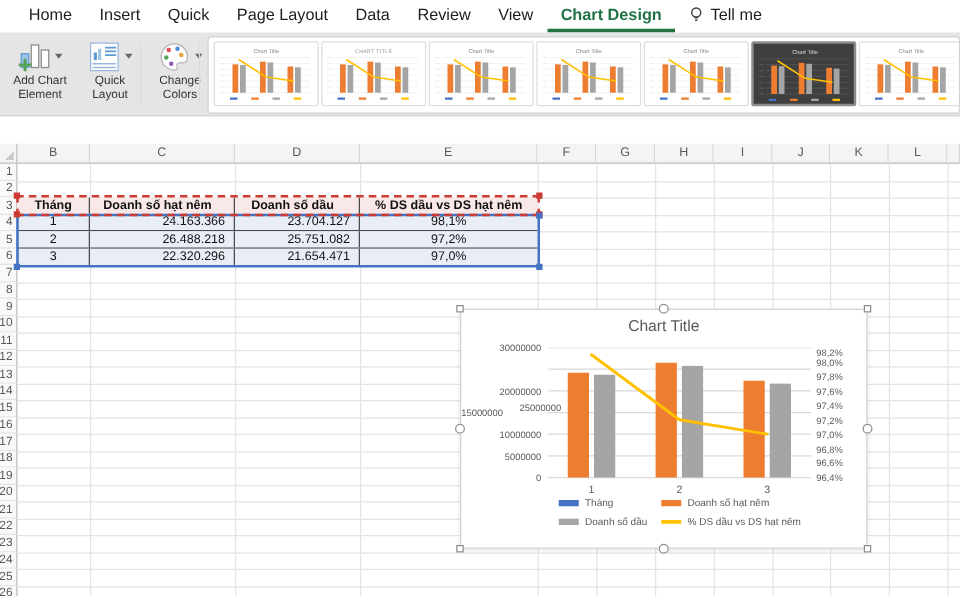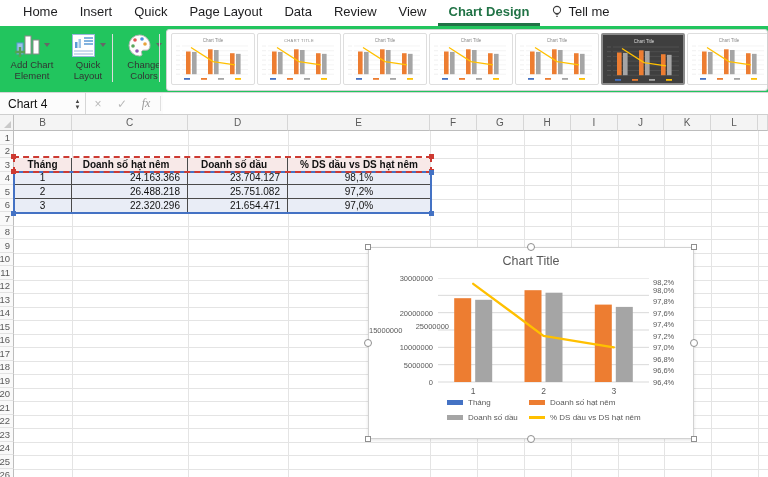--- a/index.html
+++ b/index.html
@@ -6,21 +6,21 @@
   #app{position:relative;width:768px;height:477px;background:#fff;overflow:hidden;
        font-family:"Liberation Sans","DejaVu Sans",sans-serif;-webkit-font-smoothing:antialiased;}
   
   #menubar{position:absolute;left:0;top:0;width:768px;height:26px;background:#fff;
            display:flex;align-items:stretch;padding-left:12px;box-sizing:border-box;}
   .menu-item{display:flex;align-items:center;gap:5px;padding:0 11px;font-size:13px;color:#1d1d1f;
              cursor:default;border-bottom:3px solid transparent;white-space:nowrap;}
   .menu-item.accent{color:#217346;font-weight:600;}
   .menu-item.active{border-bottom-color:#217346;}
   
-  #ribbon{position:absolute;left:0;top:26px;width:768px;height:67px;background:#22c55e;
+  #ribbon{position:absolute;left:0;top:26px;width:768px;height:67px;background:#e5e5e5;
           border-bottom:1px solid #d5d5d5;box-sizing:border-box;}
   .rbn-btn{position:absolute;top:4px;height:58px;display:flex;flex-direction:column;align-items:center;
            justify-content:flex-start;cursor:default;}
   .rbn-ico-row{display:flex;align-items:center;gap:3px;height:30px;}
   .chev{width:0;height:0;border-left:3.5px solid transparent;border-right:3.5px solid transparent;
         border-top:4px solid #666;}
   .rbn-lbl{font-size:9.5px;line-height:1.15;color:#333;text-align:center;}
   .rbn-div{position:absolute;top:8px;width:1px;height:48px;background:#dcdcdc;}
   #gallery{position:absolute;left:166px;top:3px;width:600px;height:60px;background:#fff;
            border:1px solid #d2d2d2;border-radius:3px;overflow:hidden;}
@@ -353,34 +353,20 @@
             <rect x="64" y="19.844797260000004" width="4.6" height="20.35520274" fill="#A5A5A5"></rect>
             <polyline points="19,13.566666666666803 41,27.666666666666693 63,30.800000000000075" fill="none" stroke="#FFC000" stroke-width="1.3"></polyline>
             <rect x="12" y="44" width="6" height="1.8" fill="#4472C4"></rect>
             <rect x="29" y="44" width="6" height="1.8" fill="#ED7D31"></rect>
             <rect x="46" y="44" width="6" height="1.8" fill="#A5A5A5"></rect>
             <rect x="63" y="44" width="6" height="1.8" fill="#FFC000"></rect>
           </svg></div>
       </div>
   </div>
 
-  <div id="formulabar">
-    <div id="namebox">
-      <span>Chart 4</span>
-    </div>
-    <div id="stepper">
-        <span>▲</span>
-        <span>▼</span>
-      </div>
-    <span class="fbico">×</span>
-    <span class="fbico">✓</span>
-    <span class="fbico fx">fx</span>
-    <div class="fbdiv"></div>
-    <div id="formula-input"></div>
-  </div>
 
   <div id="sheet">
     <div id="gridlines">
         <div class="vline" style="left: 72px; top: 16px; height: 346px;"></div>
         <div class="vline" style="left: 188px; top: 16px; height: 346px;"></div>
         <div class="vline" style="left: 288px; top: 16px; height: 346px;"></div>
         <div class="vline" style="left: 430px; top: 16px; height: 346px;"></div>
         <div class="vline" style="left: 477px; top: 16px; height: 346px;"></div>
         <div class="vline" style="left: 524px; top: 16px; height: 346px;"></div>
         <div class="vline" style="left: 571px; top: 16px; height: 346px;"></div>

